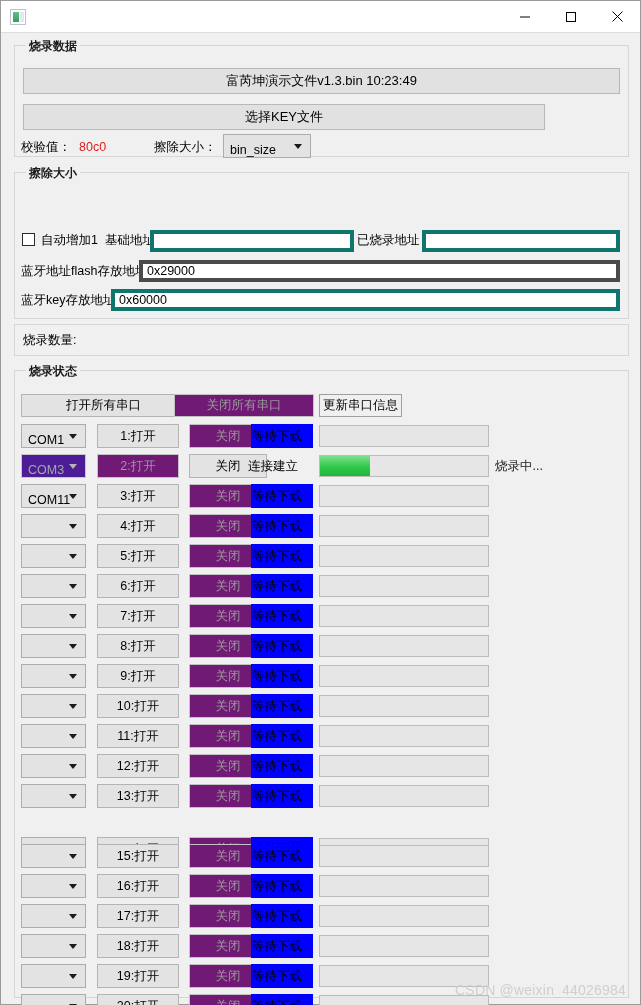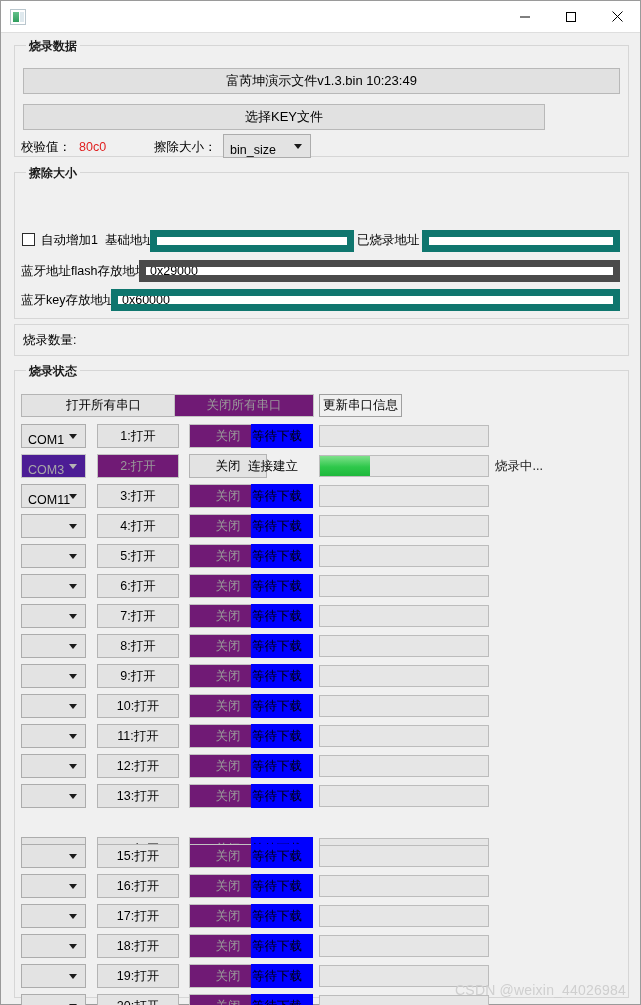--- a/index.html
+++ b/index.html
@@ -137,21 +137,21 @@
     color: #9a9a9a;
   }
   .btn.plain {
     background: #f0f0f0;
     border-color: #9f9f9f;
   }
 
   .txt {
     position: absolute;
     box-sizing: border-box;
-    border: 7px solid #0f766e;
+    border: 4px solid #0f766e;
     background: #ffffff;
     font-size: 12.5px;
     color: #000;
     display: flex;
     align-items: center;
     padding-left: 4px;
     white-space: nowrap;
     overflow: hidden;
   }
   .txt.strong { border-color: #4a4a4a; }

